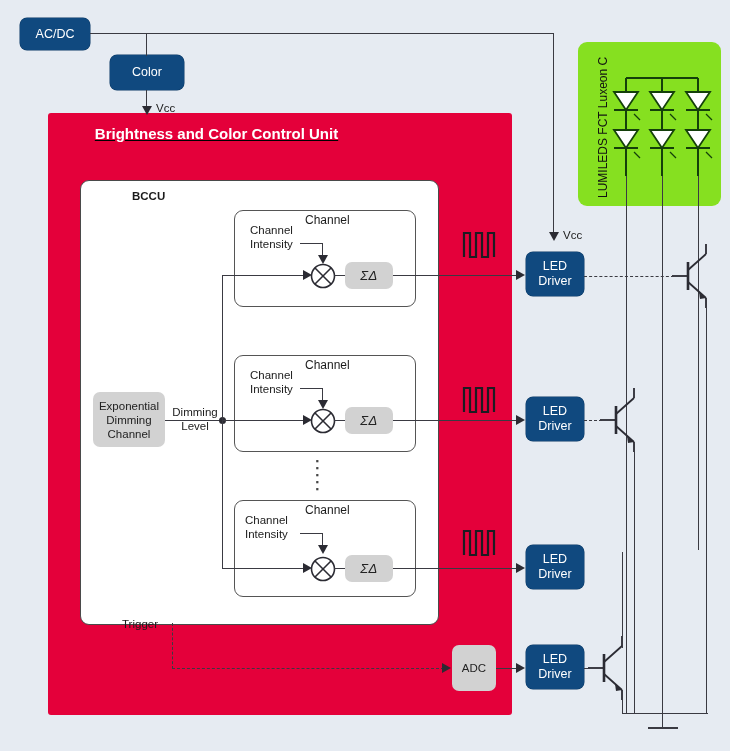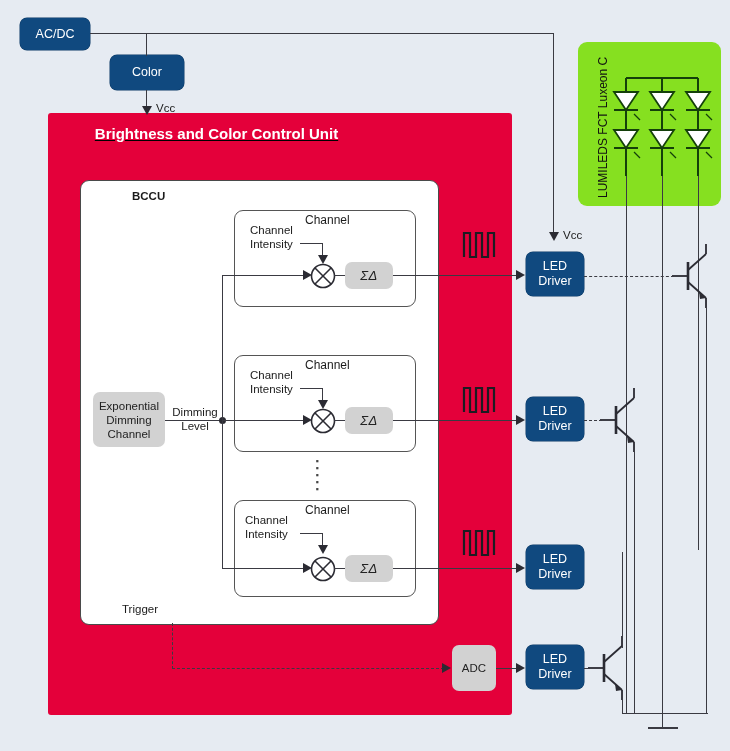--- a/index.html
+++ b/index.html
@@ -225,21 +225,21 @@
   <div class="abs h" style="left:334px;top:568px;width:12px;"></div>
   <div class="abs gray sd" style="left:345px;top:555px;width:48px;height:27px;">
     <span>ΣΔ</span>
   </div>
   <div class="abs h" style="left:393px;top:568px;width:130px;"></div>
   <div class="abs arrowR" style="left:516px;top:563px;"></div>
   <svg class="abs" style="left:463px;top:528px;" width="34" height="28" viewBox="0 0 34 28">
     <polyline points="1,27 1,3 7,3 7,27 13,27 13,3 19,3 19,27 25,27 25,3 31,3 31,27" fill="none" stroke="#1c1c22" stroke-width="2.2"></polyline>
   </svg>
 
-  <div class="abs lbl" style="left:122px;top:603px;">Trigger</div>
+  <div class="abs lbl" style="left:122px;top:618px;">Trigger</div>
   <div class="abs vdash" style="left:172px;top:623px;height:46px;"></div>
   <div class="abs hdash" style="left:172px;top:668px;width:272px;"></div>
   <div class="abs arrowR" style="left:442px;top:663px;"></div>
 
   <div class="abs gray" style="left:452px;top:645px;width:44px;height:46px;">
     <span>ADC</span>
   </div>
   <div class="abs h" style="left:496px;top:668px;width:26px;"></div>
   <div class="abs arrowR" style="left:516px;top:663px;"></div>
 

